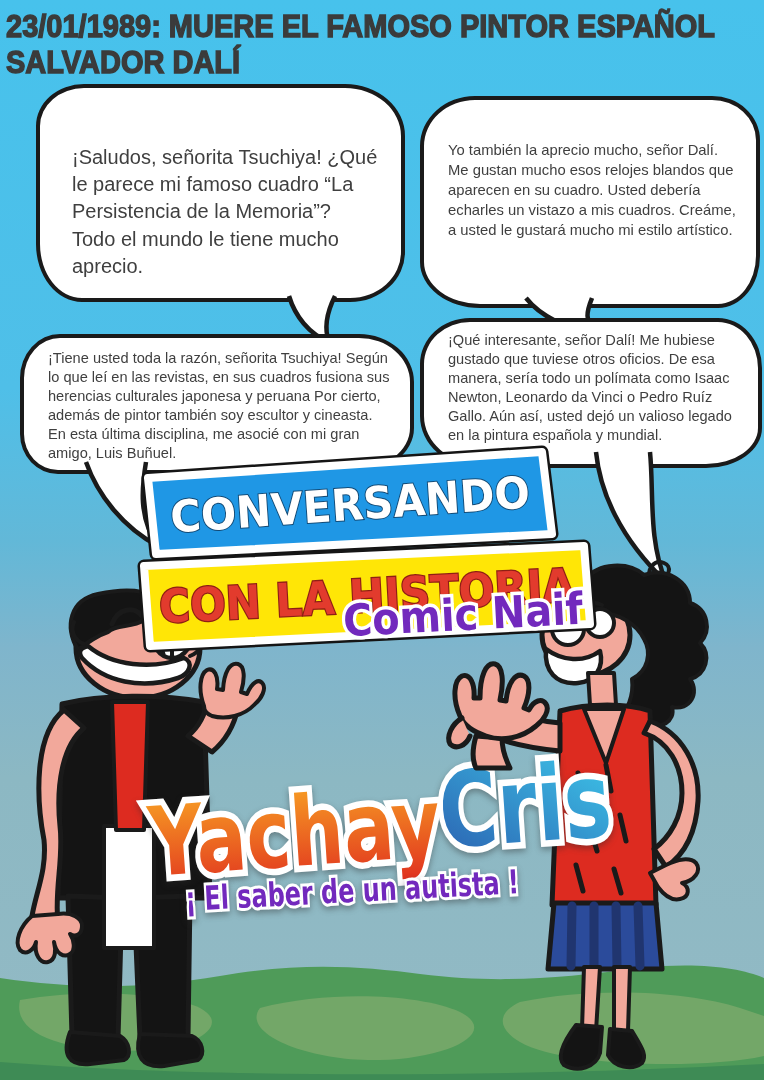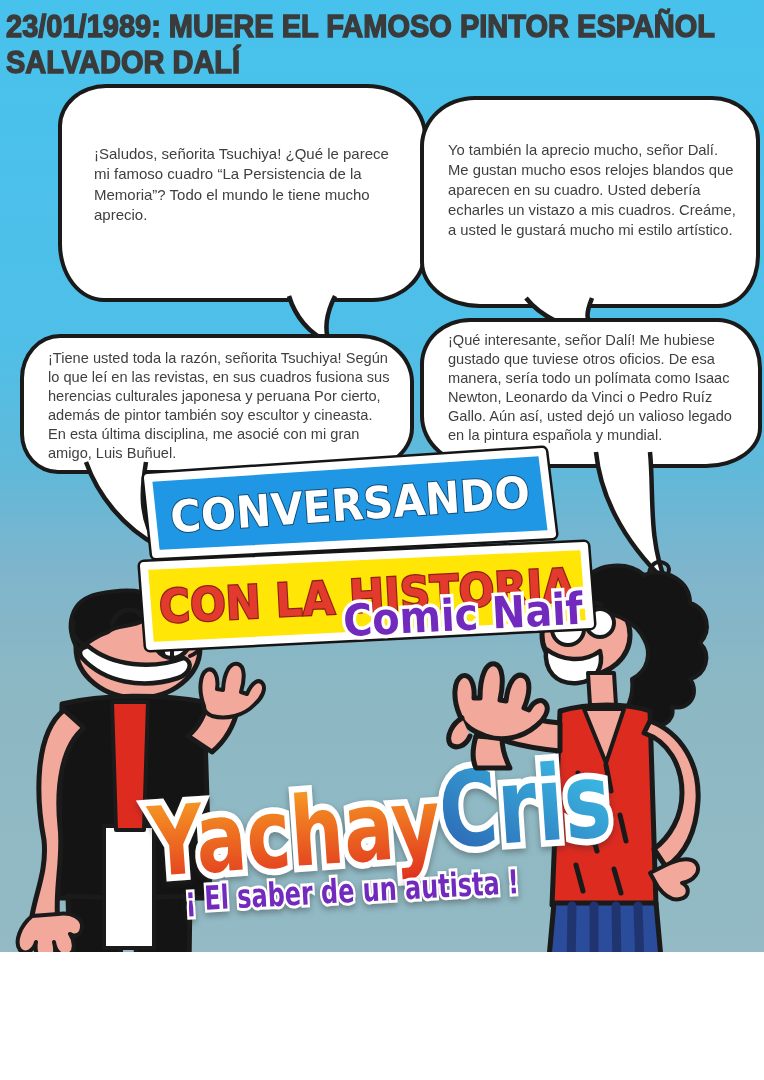--- a/index.html
+++ b/index.html
@@ -1,37 +1,37 @@
 <!DOCTYPE html>
 <html style="--sky_top: #47C2EC; --sky_mid: #7FB5CC; --sky_low: #93BAC5; --hill_green: #4F9B59; --hill_light: #73A768; --hill_dark: #3E8B55; --outline: #1A1A1A; --header_text: #3B3B3B; --bubble_text: #3F3F3F; --banner_blue: #1F97E5; --banner_yellow: #FFE606; --banner_red: #E23B2D; --banner_red_outline: #8E1F14; --conversando_outline: #134A75; --purple: #7229BD; --logo_orange_top: #F9A724; --logo_orange_bottom: #E0301F; --logo_blue_dark: #2A5CAE; --logo_blue_light: #3ECBEC; --skin: #F2A89B; --red_cloth: #DD2B20; --skirt_blue: #2B4B9B; --skirt_stripe: #20356F; --suit: #141414;"><head>
 <meta charset="utf-8">
 <style>
   html,body{margin:0;padding:0;}
   .stage{
-    position:relative;width:764px;height:952px;overflow:hidden;
+    position:relative;width:764px;height:1080px;overflow:hidden;
     background:linear-gradient(180deg,
       var(--sky_top,#47C2EC) 0%, #4FBFE8 36%, #62B8D8 50%,
       var(--sky_mid,#7FB5CC) 60%, #8CB8C3 72%, var(--sky_low,#93BAC5) 100%);
     font-family:"Liberation Sans",sans-serif;
   }
   .abs{position:absolute;}
   .header{
     left:6px;top:8px;width:742px;z-index:2;
     color:var(--header_text,#3B3B3B);
     font-weight:700;font-size:29px;line-height:1.18;
     -webkit-text-stroke:1.3px var(--header_text,#3B3B3B);
     transform:scaleY(1.06);transform-origin:top left;
   }
   .bubble{
     background:#fff;border:4.5px solid var(--outline,#1A1A1A);
     color:var(--bubble_text,#3F3F3F);box-sizing:border-box;z-index:3;
     font-family:"Liberation Sans",sans-serif;
   }
-  #b1{left:36px;top:84px;width:369px;height:218px;font-size:15px;line-height:1.36;
-      border-radius:48px 60px 55px 46px/42px 52px 50px 58px;padding:56px 22px 0 32px;margin-left:22px;}
+  #b1{left:36px;top:84px;width:369px;height:218px;font-size:20px;line-height:1.36;
+      border-radius:48px 60px 55px 46px/42px 52px 50px 58px;padding:56px 22px 0 32px;}
   #b2{left:420px;top:96px;width:340px;height:212px;font-size:14.8px;line-height:1.36;
       border-radius:55px 48px 42px 60px/50px 44px 52px 46px;padding:40px 18px 0 24px;}
   #b3{left:20px;top:334px;width:394px;height:140px;font-size:14.6px;line-height:1.3;
       border-radius:40px 55px 60px 38px/44px 48px 46px 40px;padding:11px 16px 0 24px;}
   #b4{left:420px;top:318px;width:342px;height:150px;font-size:14.6px;line-height:1.3;
       border-radius:50px 44px 56px 60px/46px 50px 40px 52px;padding:9px 25px 0 24px;}
   .tail{z-index:3;overflow:visible;}
   .char{z-index:4;overflow:visible;}
   .banner{z-index:5;overflow:visible;}
   .logo{z-index:6;overflow:visible;filter:drop-shadow(0 3px 3px rgba(40,40,40,.4));}

